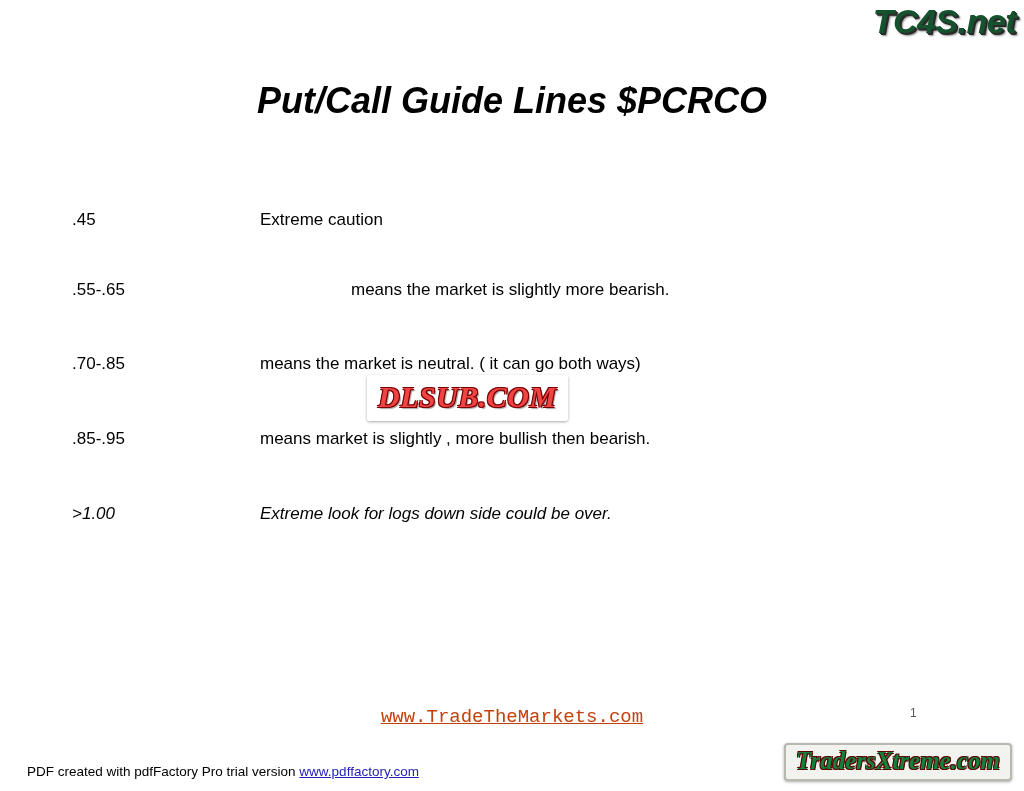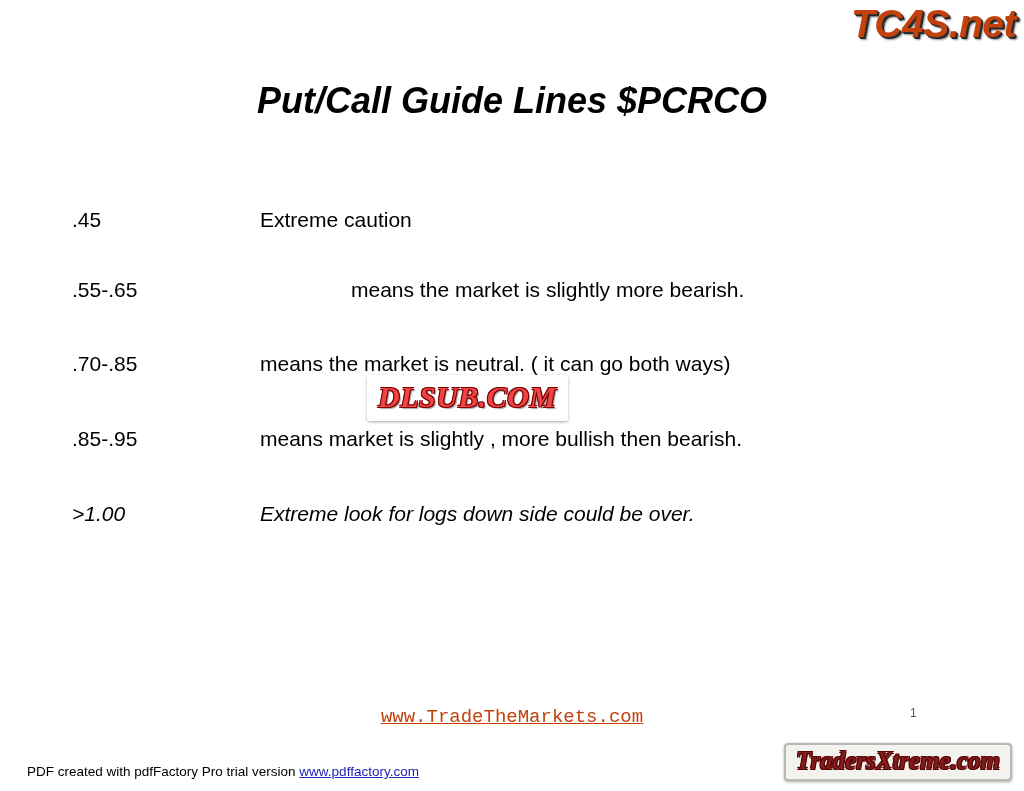--- a/index.html
+++ b/index.html
@@ -15,25 +15,25 @@
     color: #000000;
     overflow: hidden;
   }
 
   
   .brand-top {
     position: absolute;
     top: 2px;
     right: 8px;
     font-family: "Liberation Sans", sans-serif;
-    font-size: 39px;
+    font-size: 34px;
     font-weight: bold;
     font-style: italic;
     letter-spacing: -0.5px;
-    color: #c2410c;
+    color: #14532d;
     text-shadow:
        1px 1px 0 #2e2e2e,
        2px 2px 0 #262626,
        3px 3px 2px rgba(0,0,0,0.45);
     white-space: nowrap;
   }
 
   
   .slide-title {
     position: absolute;
@@ -50,21 +50,21 @@
 
   
   .rows {
     position: absolute;
     top: 205px;
     left: 72px;
     width: 900px;
   }
   .row {
     position: relative;
-    font-size: 21px;
+    font-size: 17px;
     line-height: 30px;
     color: #000000;
     margin-bottom: 31px;
   }
   .row .level {
     display: inline-block;
     vertical-align: top;
   }
   .row .desc {
     display: inline-block;
@@ -155,21 +155,21 @@
 
   
   .brand-bottom {
     position: absolute;
     bottom: 10px;
     right: 12px;
     font-family: "Liberation Serif", serif;
     font-size: 25px;
     font-weight: bold;
     font-style: italic;
-    color: #7f1d1d;
+    color: #15803d;
     background: #f2f2ee;
     border: 2px solid #b8b8b0;
     border-radius: 4px;
     padding: 2px 10px 4px 10px;
     letter-spacing: 0px;
     text-shadow:
       -1px -1px 0 #5a0000,
        1px -1px 0 #5a0000,
       -1px  1px 0 #5a0000,
        1px  1px 0 #5a0000;

